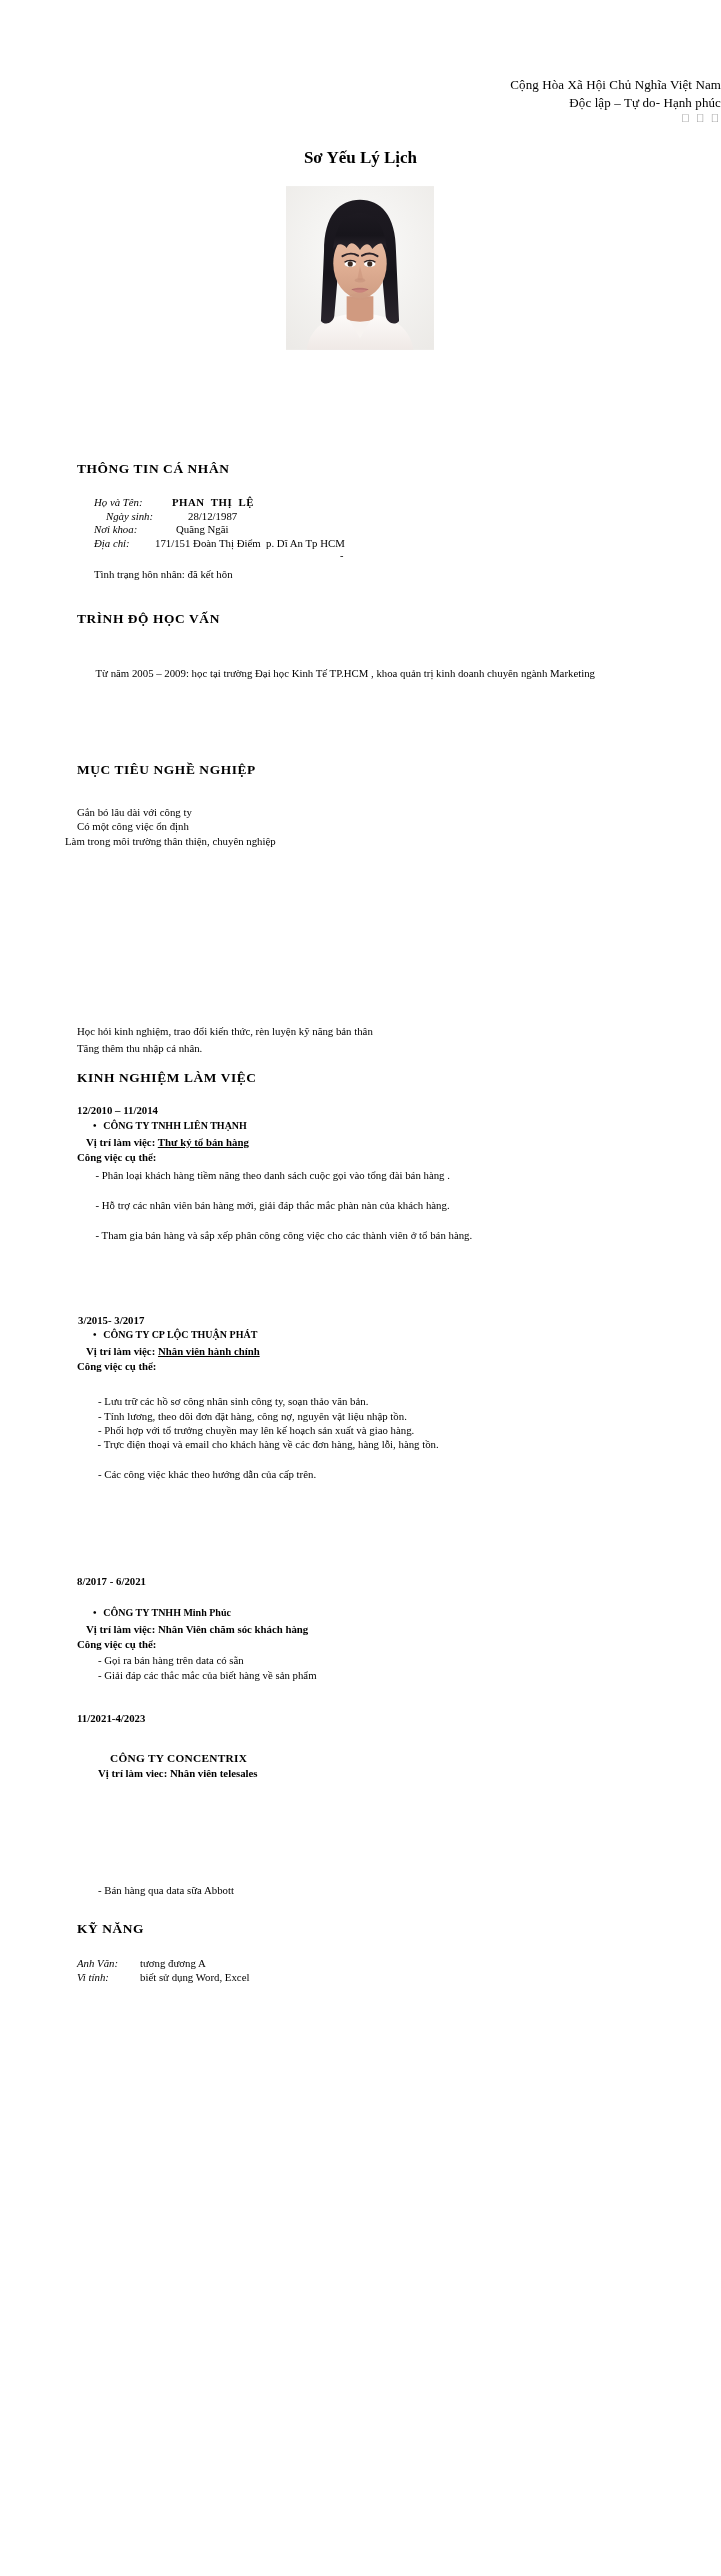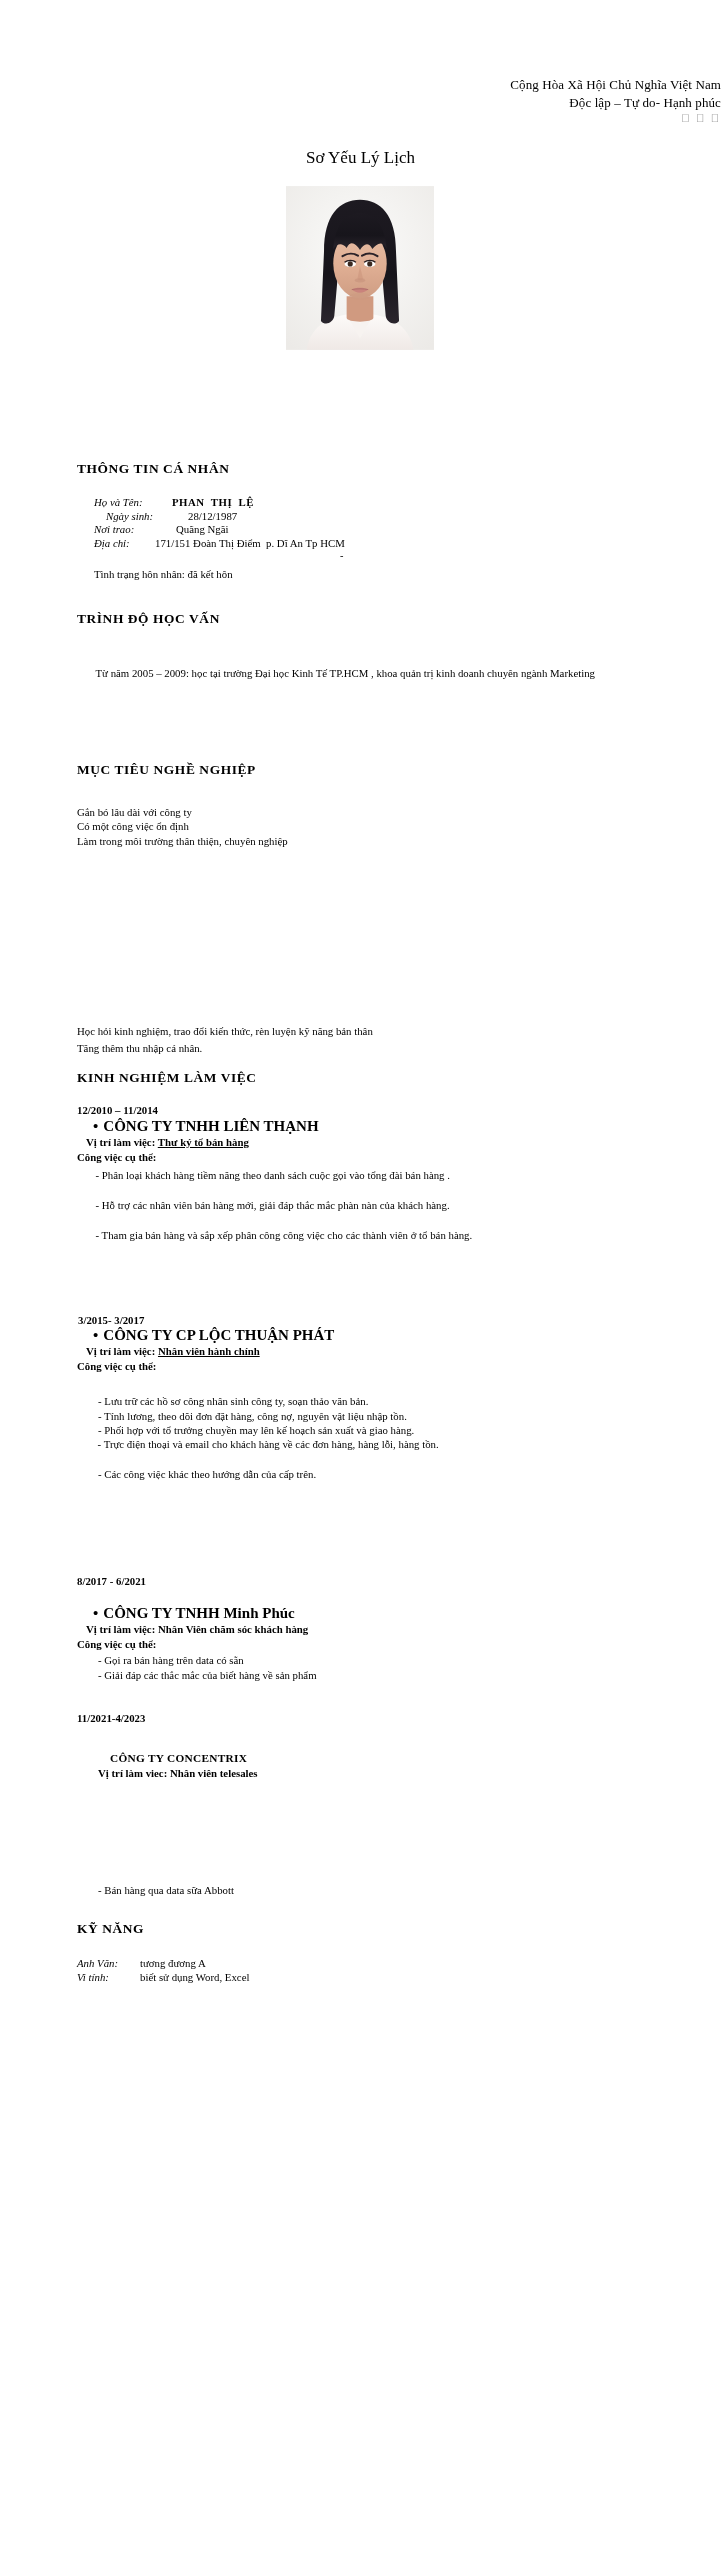--- a/index.html
+++ b/index.html
@@ -42,21 +42,21 @@
     letter-spacing: 2.6px;
     color: #6f6f6f;
   }
   .doc-title {
     position: absolute;
     left: 0;
     top: 148px;
     width: 721px;
     text-align: center;
     font-size: 17px;
-    font-weight: normal;
+    font-weight: bold;
     line-height: 20.6px;
   }
   
   .photo-wrap {
     position: absolute;
     left: 286px;
     top: 186px;
     width: 148px;
     height: 164px;
     overflow: hidden;
@@ -85,21 +85,21 @@
   .u { text-decoration: underline; }
   .para {
     position: absolute;
     font-size: 10.8px;
     line-height: 14.4px;
     width: 573px;
     text-align: left;
   }
   .bullet-row {
     position: absolute;
-    font-size: 15px;
+    font-size: 10px;
     font-weight: bold;
     line-height: 14.4px;
   }
   .bullet-row .dot {
     display: inline-block;
     width: 10.3px;
   }
   .dash-line {
     position: absolute;
     font-size: 10.8px;
@@ -185,37 +185,37 @@
       <ellipse cx="144" cy="214" rx="20" ry="7" fill="#cb9781" opacity=".35"></ellipse>
     </svg>
   </div>
 
   <div class="sec-h" style="top:461px">THÔNG  TIN  CÁ  NHÂN</div>
 
   <div class="txt" style="left:94px; top:495px"><span class="lbl" style="width:78px">Họ và Tên:</span><span class="val">PHAN  THỊ  LỆ</span></div>
 
   <div class="txt" style="left:106px; top:509px"><span class="lbl" style="width:82px">Ngày sinh:</span><span>28/12/1987</span></div>
 
-  <div class="txt" style="left:94px; top:522px"><span class="lbl" style="width:82px">Nơi trao:</span><span>Quãng Ngãi</span></div>
+  <div class="txt" style="left:94px; top:522px"><span class="lbl" style="width:82px">Nơi khoa:</span><span>Quãng Ngãi</span></div>
 
   <div class="txt" style="left:94px; top:536px"><span class="lbl" style="width:61px">Địa chỉ:</span><span>171/151 Đoàn Thị Điểm  p. Dĩ An Tp HCM</span></div>
 
   <div class="hyphen-mark" style="left:340px; top:550px">-</div>
 
   <div class="txt" style="left:94px; top:567px">Tình trạng hôn nhân: đã kết hôn</div>
 
   <div class="sec-h" style="top:611px">TRÌNH ĐỘ HỌC VẤN</div>
 
   <div class="para" style="left:77px; top:666px; text-indent:18.5px">Từ năm 2005 – 2009: học tại trường Đại học Kinh Tế TP.HCM , khoa quản trị kinh doanh chuyên ngành Marketing</div>
 
   <div class="sec-h" style="top:762px">MỤC TIÊU NGHỀ NGHIỆP</div>
 
   <div class="txt" style="left:77px; top:805px">Gắn bó lâu dài với công ty</div>
   <div class="txt" style="left:77px; top:819px">Có một công việc ổn định</div>
-  <div class="txt" style="left:77px; top:834px">Làm trong môi trường thân thiện, chuyên nghiệp</div>
+  <div class="txt" style="left:65px; top:834px">Làm trong môi trường thân thiện, chuyên nghiệp</div>
 
   <div class="txt" style="left:77px; top:1024px">Học hỏi kinh nghiệm, trao đổi kiến thức, rèn luyện kỹ năng bản thân</div>
   <div class="txt" style="left:77px; top:1041px">Tăng thêm thu nhập cá nhân.</div>
 
   <div class="sec-h" style="top:1070px">KINH NGHIỆM LÀM VIỆC</div>
 
   <div class="date-line" style="left:77px; top:1103px">12/2010 – 11/2014</div>
   <div class="bullet-row" style="left:93px; top:1119px"><span class="dot">•</span><span>CÔNG TY TNHH LIÊN THẠNH</span></div>
   <div class="txt b" style="left:86px; top:1135px"><span>Vị trí làm việc:</span> <span class="u">Thư ký tổ bán hàng</span></div>
   <div class="txt b" style="left:77px; top:1150px">Công việc cụ thể:</div>

